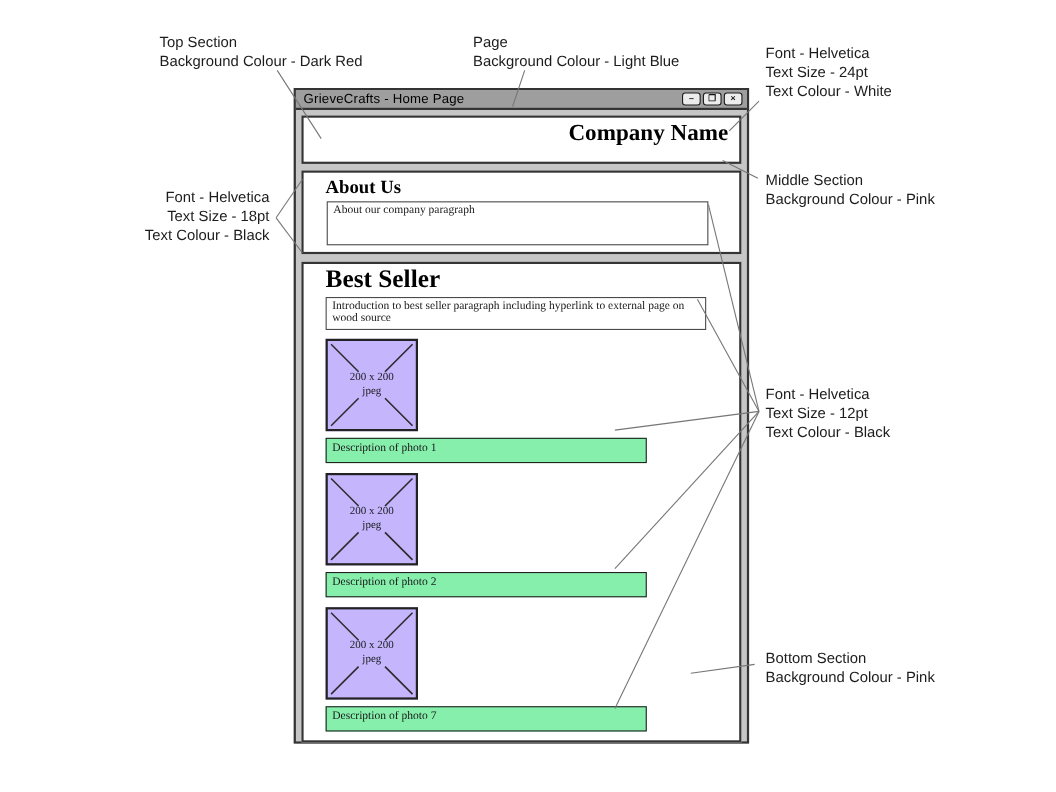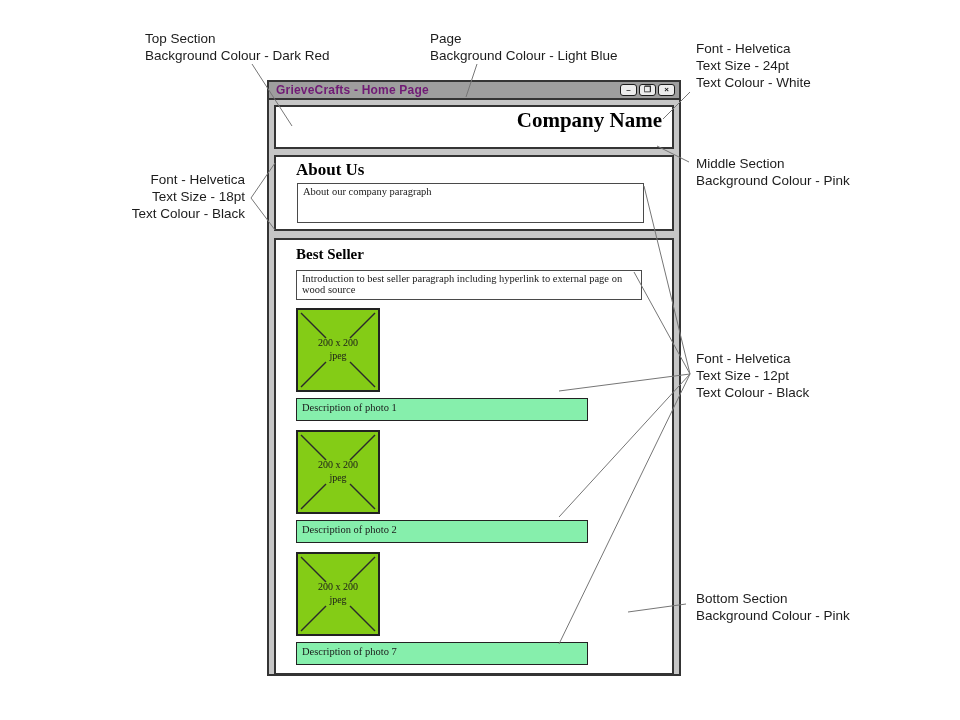--- a/index.html
+++ b/index.html
@@ -9,42 +9,42 @@
   .note{position:absolute;font-size:13.5px;line-height:17px;color:#1c1c1c;white-space:nowrap;z-index:6;}
   .note.right{text-align:right;}
   
   .leaders{position:absolute;left:0;top:0;z-index:5;pointer-events:none;}
   .leaders line{stroke:var(--leader-line,#767676);stroke-width:1;}
   
   .window{position:absolute;left:267px;top:80px;width:410px;height:592px;
           background:var(--window-frame,#c6c6c6);border:2px solid var(--border-dark,#343434);z-index:1;}
   .titlebar{height:18px;background:var(--titlebar-bg,#9e9e9e);border-bottom:2px solid var(--border-dark,#343434);
             display:flex;align-items:center;padding:0 4px 0 7px;box-sizing:border-box;}
-  .titlebar .title{flex:1;font-size:12px;font-weight:700;color:#701a75;letter-spacing:.2px;}
+  .titlebar .title{flex:1;font-size:12px;font-weight:400;color:#000000;letter-spacing:.2px;}
   .winbtns{display:flex;gap:2px;}
   .winbtn{width:17px;height:12px;background:#ececec;border:1px solid #1d1d1d;border-radius:3px;
           font-size:8px;line-height:10px;text-align:center;color:#111;box-sizing:border-box;
           font-weight:700;cursor:default;}
   .client{position:relative;padding:5px;}
   .whitebox{background:#fff;border:2px solid var(--border-dark,#3a3a3a);box-sizing:border-box;}
   .headerbox{height:44px;position:relative;}
   .company{position:absolute;right:10px;top:1px;font-family:"Liberation Serif",serif;
            font-weight:700;font-size:21px;color:#000;}
   .section{margin-top:6px;padding:2px 20px;position:relative;}
   .sec-heading{font-family:"Liberation Serif",serif;font-weight:700;color:#000;margin:0;}
   .about-heading{font-size:17px;line-height:22px;}
-  .bs-heading{font-size:15px;line-height:24px;}
+  .bs-heading{font-size:23px;line-height:24px;}
   .parabox{border:1px solid #4a4a4a;background:#fff;font-family:"Liberation Serif",serif;
            font-size:10.5px;color:#1a1a1a;padding:2px 5px;box-sizing:border-box;}
   .about-para{height:40px;margin:2px 8px 0 1px;}
   .aboutbox{height:76px;}
   .bsbox{height:437px;margin-top:7px;}
   .introbox{height:30px;margin:4px 10px 0 0;}
   .photo-group{margin-top:8px;}
-  .imgbox{width:84px;height:84px;border:2px solid #222;box-sizing:border-box;position:relative;background:#84cc16;}
+  .imgbox{width:84px;height:84px;border:2px solid #222;box-sizing:border-box;position:relative;background:#c4b5fd;}
   .imgbox svg{position:absolute;left:0;top:0;}
   .imgbox .imglabel{position:absolute;left:0;right:0;top:26px;text-align:center;
                     font-family:"Liberation Serif",serif;font-size:10px;line-height:13px;color:#1a1a1a;}
   .descbox{width:292px;height:23px;margin-top:6px;border:1px solid #222;background:#86efac;
            font-family:"Liberation Serif",serif;font-size:10.5px;color:#1a1a1a;
            padding:3px 5px;box-sizing:border-box;}
 </style>
 </head>
 <body>
 

